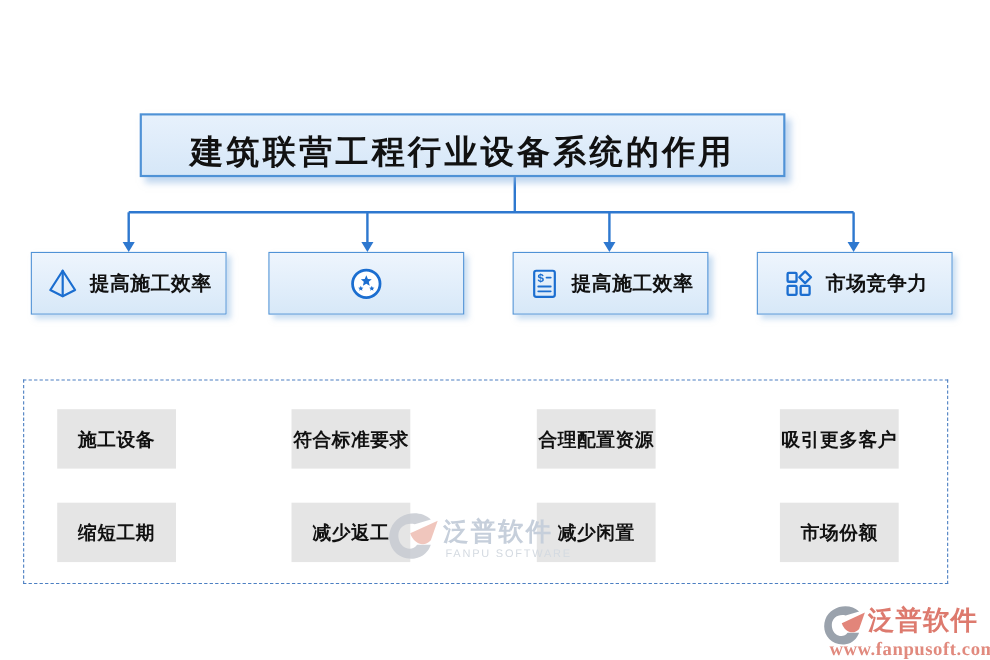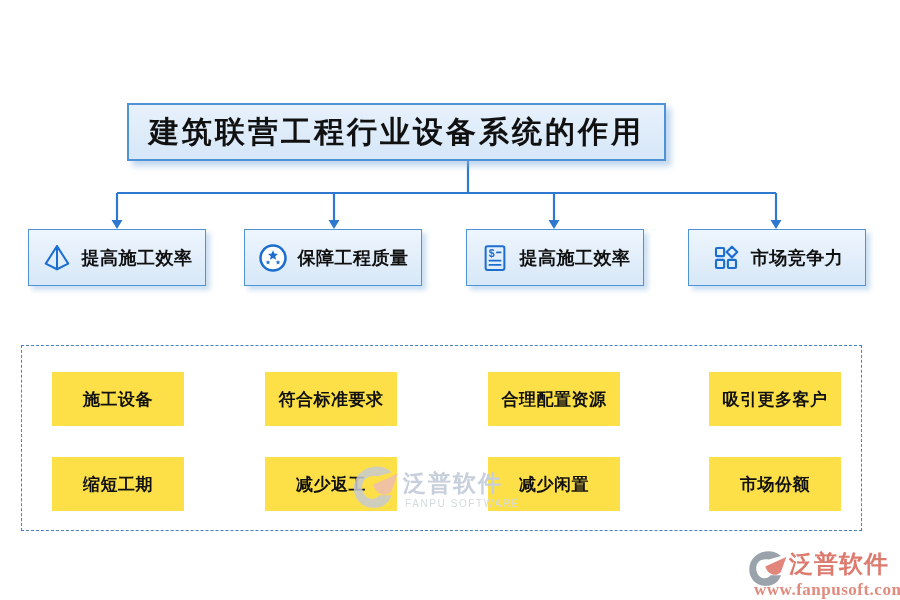--- a/index.html
+++ b/index.html
@@ -4,25 +4,25 @@
 <style>
   html,body{margin:0;padding:0;background:#ffffff;}
   .canvas{
     position:relative;width:900px;height:600px;background:#ffffff;overflow:hidden;
     font-family:"Liberation Serif","DejaVu Serif",serif;
   }
   .connectors{position:absolute;left:0;top:0;z-index:1;}
 
   
   .title-box{
-    position:absolute;left:127px;top:103px;width:539px;height:58px;z-index:2;
+    position:absolute;left:127px;top:103px;width:587px;height:58px;z-index:2;
     background:linear-gradient(180deg,#e7f1fc 0%,#d6e7f8 100%);
     border:2px solid #4f92d6;box-sizing:border-box;
     box-shadow:5px 5px 6px rgba(140,180,225,.55);
-    display:flex;align-items:center;justify-content:center;
+    display:flex;align-items:flex-end;justify-content:center;
   }
   .title-box span{
     font-size:30px;font-weight:bold;color:#111;letter-spacing:3px;white-space:nowrap;
   }
 
   
   .branch-box{
     position:absolute;top:229px;height:57px;width:178px;z-index:2;
     background:linear-gradient(180deg,#eef5fd 0%,#d7e8f8 100%);
     border:1.5px solid #4f92d6;box-sizing:border-box;
@@ -32,21 +32,21 @@
   .branch-box .nicon{width:30px;height:30px;flex:0 0 auto;display:block;}
   .branch-box .nlabel{font-size:18px;font-weight:bold;color:#111;letter-spacing:.5px;white-space:nowrap;}
   .b1{left:28px;}.b2{left:244px;}.b3{left:466px;}.b4{left:688px;}
 
   
   .detail-panel{
     position:absolute;left:21px;top:345px;width:841px;height:186px;z-index:2;
     border:1.5px dashed #4c7fc2;box-sizing:border-box;background:transparent;
   }
   .cell{
-    position:absolute;width:132px;height:54px;background:#fde047;
+    position:absolute;width:108px;height:54px;background:#e5e5e5;
     display:flex;align-items:center;justify-content:center;
     font-size:17px;font-weight:bold;color:#111;letter-spacing:.5px;white-space:nowrap;
   }
   .r1{top:372px;}.r2{top:457px;}
   .c1{left:52px;}.c2{left:265px;}.c3{left:488px;}.c4{left:709px;}
 
   
   .watermark{position:absolute;left:350px;top:462px;width:160px;height:56px;z-index:5;}
   .watermark .wm-swoosh{position:absolute;left:0;top:2px;width:50px;height:50px;opacity:.85;}
   .watermark .wm-name{
@@ -106,21 +106,20 @@
     <span class="nlabel">提高施工效率</span>
   </div>
 
   <div class="branch-box b2">
     <svg class="nicon" viewBox="0 0 24 24">
       <circle cx="12" cy="12" r="10" stroke="#1b6ed0" stroke-width="2" fill="#ffffff"></circle>
       <polygon fill="#1b6ed0" points="12,5.8 13.12,8.46 15.99,8.7 13.81,10.59 14.47,13.4 12,11.9 9.53,13.4 10.19,10.59 8.01,8.7 10.88,8.46"></polygon>
       <polygon fill="#1b6ed0" points="8,13.5 8.53,14.77 9.9,14.88 8.86,15.78 9.18,17.12 8,16.4 6.82,17.12 7.14,15.78 6.1,14.88 7.47,14.77"></polygon>
       <polygon fill="#1b6ed0" points="16,13.5 16.53,14.77 17.9,14.88 16.86,15.78 17.18,17.12 16,16.4 14.82,17.12 15.14,15.78 14.1,14.88 15.47,14.77"></polygon>
     </svg>
-    <span class="nlabel">保障工程质量</span>
   </div>
 
   <div class="branch-box b3">
     <svg class="nicon" viewBox="0 0 24 24">
       <rect x="4.5" y="2.5" width="15" height="19" rx="1.5" stroke="#1b6ed0" stroke-width="1.6" fill="none"></rect>
       <text x="7" y="11" font-size="8.5" font-weight="bold" fill="#1b6ed0" font-family="Liberation Sans, DejaVu Sans, sans-serif">$</text>
       <g stroke="#1b6ed0" stroke-width="1.4" stroke-linecap="round">
         <line x1="13.5" y1="7.5" x2="16.5" y2="7.5"></line>
         <line x1="7.5" y1="14" x2="16.5" y2="14"></line>
         <line x1="7.5" y1="17.5" x2="16.5" y2="17.5"></line>

